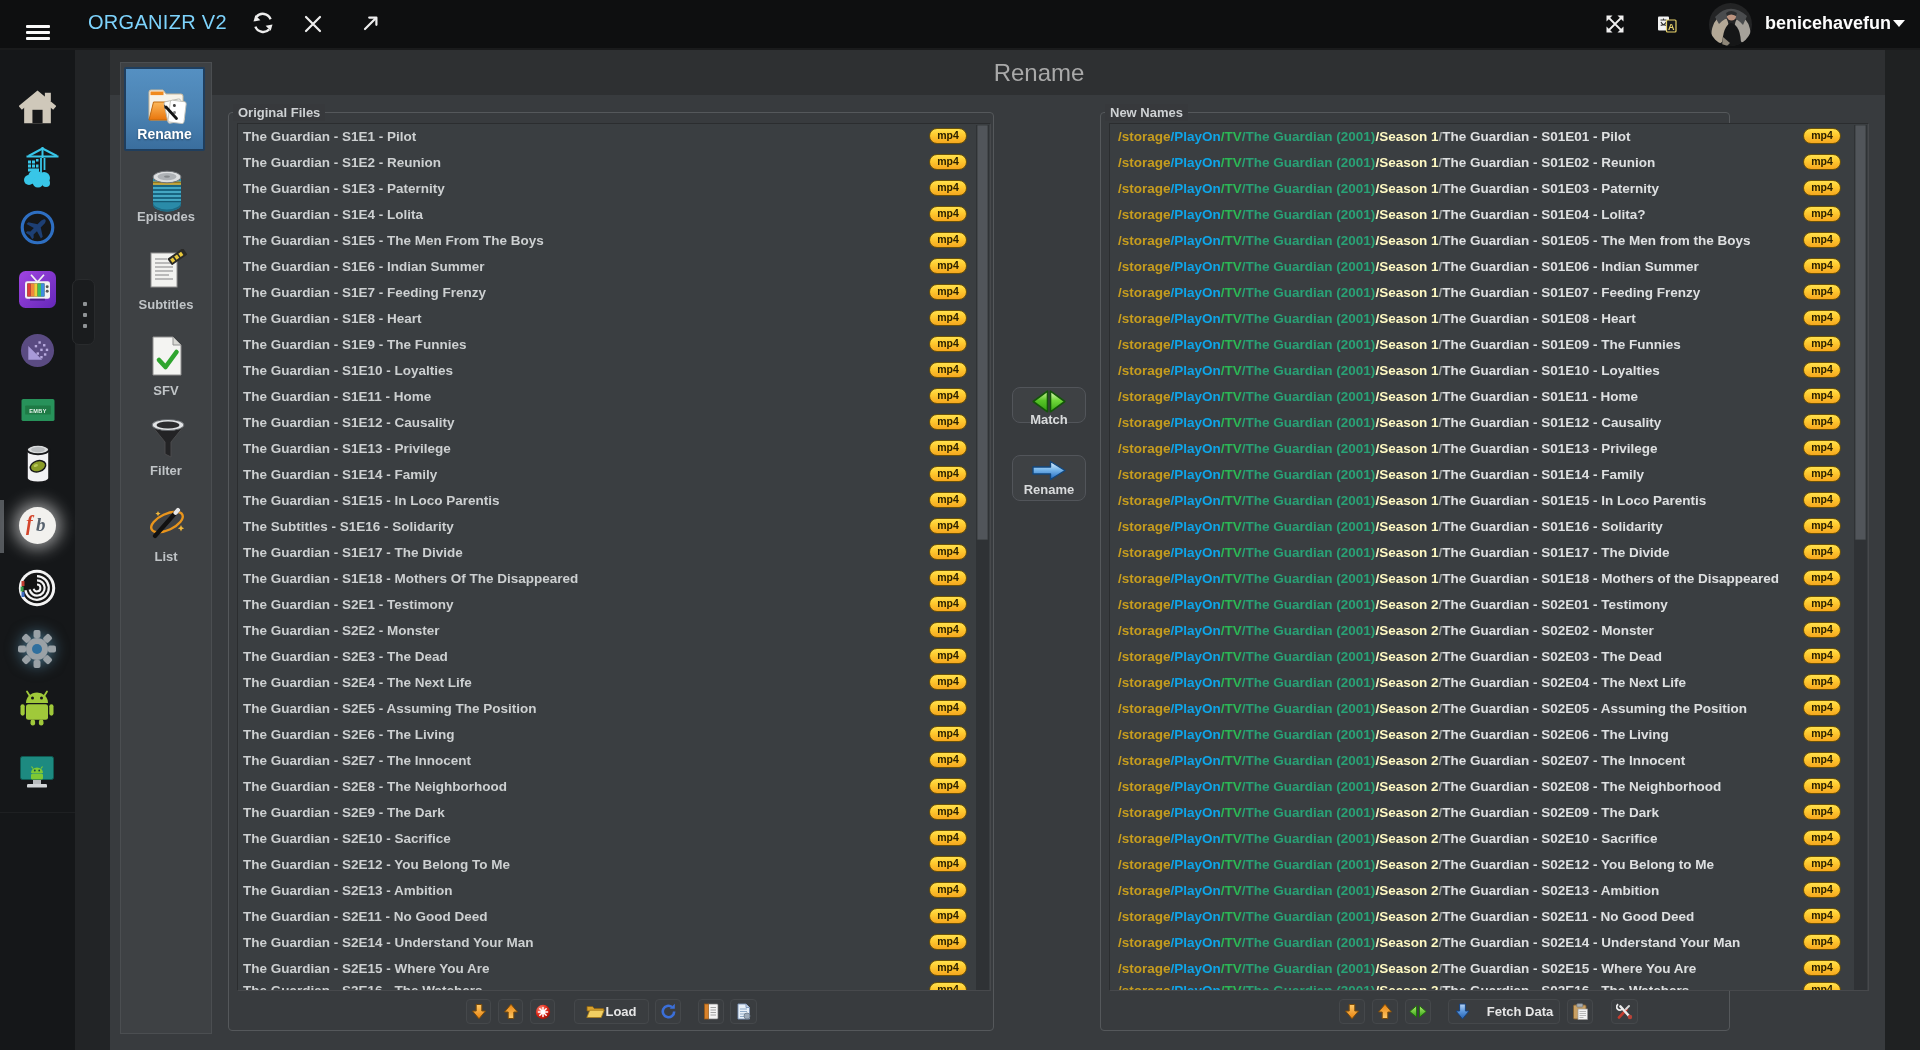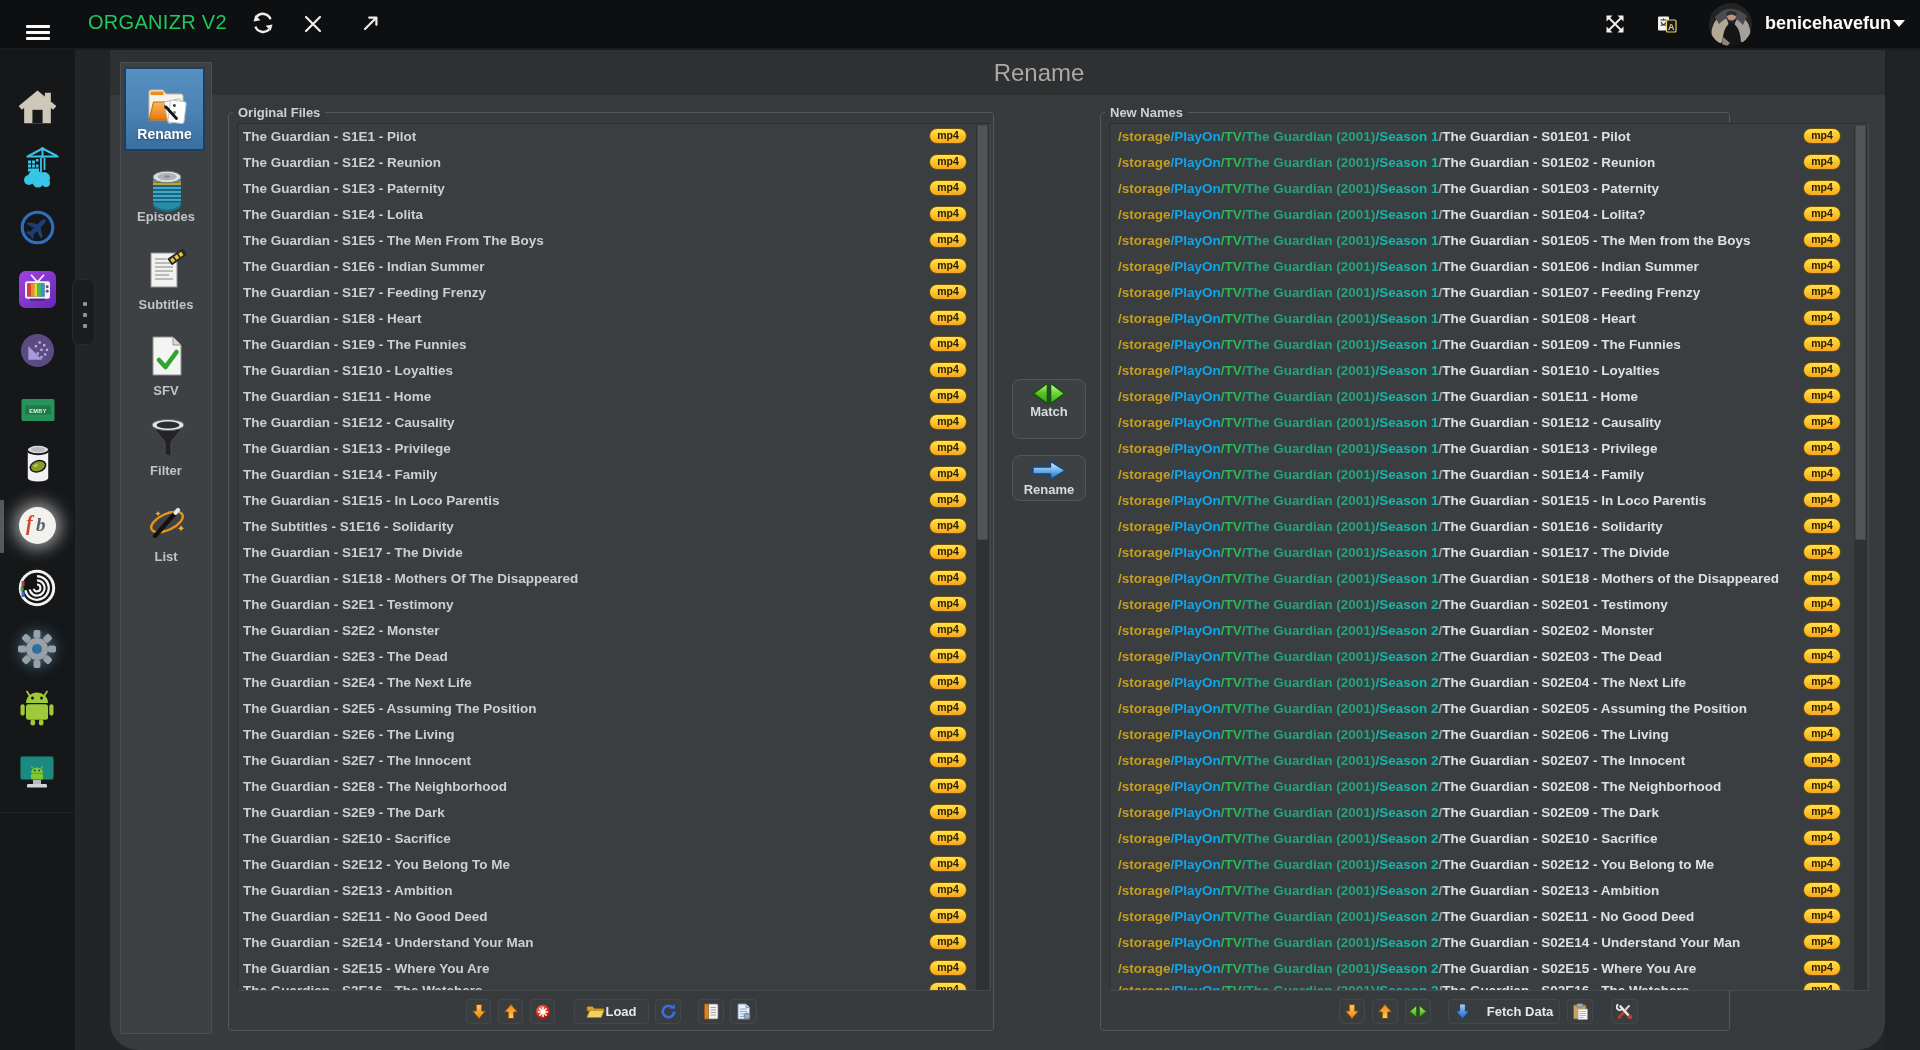--- a/index.html
+++ b/index.html
@@ -1,48 +1,48 @@
 <!DOCTYPE html>
 <html><head><meta charset="utf-8">
 <style>
 * { margin:0; padding:0; box-sizing:border-box; }
 html,body { width:1920px; height:1050px; overflow:hidden; background:#222426;
   font-family:"Liberation Sans", sans-serif; }
 .abs { position:absolute; }
 #topbar { position:absolute; left:0; top:0; width:1920px; height:48px; background:#0e0f10; z-index:5; }
-#brand { position:absolute; left:88px; top:11px; font-size:20px; color:#22c55e; letter-spacing:.3px; }
+#brand { position:absolute; left:88px; top:11px; font-size:20px; color:#7dd3fc; letter-spacing:.3px; }
 #uname { position:absolute; left:1765px; top:13px; font-size:18px; font-weight:700; color:#fdfdfd; }
 #caret { position:absolute; left:1893px; top:20px; width:0; height:0; border-left:6px solid transparent; border-right:6px solid transparent; border-top:7px solid #fff; }
 .hbar { position:absolute; left:26px; width:24px; height:3px; background:#fafafa; border-radius:1px; }
 #sidebar { position:absolute; left:0; top:50px; width:75px; height:1000px; background:#151719; }
 #gutter  { position:absolute; left:75px; top:50px; width:35px; height:1000px; background:#222426; }
 #rstrip  { position:absolute; left:1885px; top:50px; width:35px; height:1000px; background:#1f2122; }
 #handle { position:absolute; left:72px; top:279px; width:23px; height:66px; border:1.5px solid #292b2d; background:#1a1c1e; border-radius:7px; z-index:3; }
 .hdot { position:absolute; left:10px; width:4px; height:4px; border-radius:1px; background:#8f9396; }
-#fb { position:absolute; left:110px; top:50px; width:1775px; height:1000px; background:#383b3e;border-radius:28px; }
+#fb { position:absolute; left:110px; top:50px; width:1775px; height:1000px; background:#383b3e; }
 #titleband { position:absolute; left:0; top:0; width:1775px; height:45px; background:#2e3032; }
 #fbtitle { position:absolute; left:829px; top:9px; width:200px; text-align:center; font-size:24px; color:#a9a9a9; }
 #strip { position:absolute; left:10px; top:12px; width:92px; height:972px; background:#3e4144; border:1px solid #4b4e51; }
 #renametile { position:absolute; left:3px; top:4px; width:81px; height:84px; border:2px solid #1f3e5e;
   background:linear-gradient(180deg,#5590c2 0%,#4a82b2 55%,#3a6e9e 100%); border-radius:2px; }
 #renametile .lbl { position:absolute; left:0; bottom:7px; width:100%; text-align:center; color:#fff; font-weight:700; font-size:14px; text-shadow:0 1px 2px rgba(0,0,0,.4); }
 .tlbl { position:absolute; left:0; width:90px; text-align:center; color:#c0c4c7; font-weight:700; font-size:13px; line-height:16px; }
 .panel { position:absolute; border:1px solid #55585b; border-radius:4px; background:#383b3e; }
 .legend { position:absolute; top:-9px; left:4px; background:#37393c; padding:0 5px; font-size:13px; font-weight:700; color:#ced1d3; line-height:17px; z-index:2; }
 .list { position:absolute; background:#3a3e41; border-top:1px solid #2b2d2f; border-left:1px solid #2b2d2f; border-right:1px solid #47494c; border-bottom:1px solid #47494c; overflow:hidden; }
 .row { position:absolute; left:0; width:100%; height:26px; line-height:26px; white-space:nowrap; font-size:13.5px; font-weight:700; letter-spacing:0; }
 .ltxt { margin-left:5px; color:#cdd0d1; }
 .badge { position:absolute; top:3.5px; width:38px; height:16.5px; border-radius:8.5px;
   background:linear-gradient(180deg,#ffe14e 0%,#ffcb30 40%,#f5a71f 100%);
   border:1.5px solid #6b5208; color:#2a2000; font-size:10.5px; font-weight:700;
   text-align:center; line-height:13.5px; letter-spacing:0; }
 #llist .badge { left:691px; }
 #rlist .badge { left:693px; }
 .p1 { color:#c79d1e; } .p2 { color:#0ea5e9; } .p3 { color:#2cb855; }
-.p4 { color:#29a276; } .p5 { color:#14b8a6; } .p6 { color:#9da1a3; }
+.p4 { color:#29a276; } .p5 { color:#fef9c3; } .p6 { color:#9da1a3; }
 .p7 { color:#dee0e1; }
 #rlist .row > span:first-child { margin-left:8px; }
 .sbtrack { position:absolute; background:#2f3235; }
 .sbthumb { position:absolute; background:#51555a; border:1px solid #43474a; border-radius:1px; }
 .tbtn { position:absolute; height:25px; background:#3a3d40; border:1px solid #45484b; border-radius:4px;
   display:flex; align-items:center; justify-content:center; color:#e6e6e6; font-size:13px; font-weight:700; }
 .midbtn { position:absolute; left:902px; width:74px; background:#3e4144; border:1px solid #52555a; border-radius:8px; text-align:center; color:#d9dbdc; font-weight:700; font-size:13px; }
 </style></head>
 <body>
 <div id="topbar">
@@ -414,21 +414,21 @@
       </div>
       <div class="tbtn" style="left:501px;top:886px;width:27px">
         <svg width="15" height="17" viewBox="0 0 15 17">
           <path d="M2 1 h8 l3.5 3.5 V16 H2 Z" fill="#e8f0f8" stroke="#7a93b8" stroke-width="0.9"></path>
           <path d="M10 1 v3.5 h3.5" fill="#c8d8ec" stroke="#7a93b8" stroke-width="0.9"></path>
           <path d="M4 6 h7 M4 8.5 h7 M4 11 h7 M4 13.5 h4.5" stroke="#8fabc9" stroke-width="1"></path>
           <circle cx="11" cy="13" r="3" fill="#9aa8b8" stroke="#6a7888" stroke-width="0.8"></circle>
         </svg>
       </div>
   </div>
-  <div class="midbtn" style="top:329px;height:60px">
+  <div class="midbtn" style="top:337px;height:36px">
     <div style="margin-top:2px"><svg width="34" height="23" viewBox="0 0 34 23">
           <defs>
             <linearGradient id="mg1" x1="0" y1="0" x2="0" y2="1">
               <stop offset="0" stop-color="#d2f89a"></stop>
               <stop offset="0.45" stop-color="#58c428"></stop>
               <stop offset="1" stop-color="#2f9e10"></stop>
             </linearGradient>
             <linearGradient id="mg2" x1="0" y1="0" x2="0" y2="1">
               <stop offset="0" stop-color="#e8fcc0"></stop>
               <stop offset="0.45" stop-color="#70d83a"></stop>

